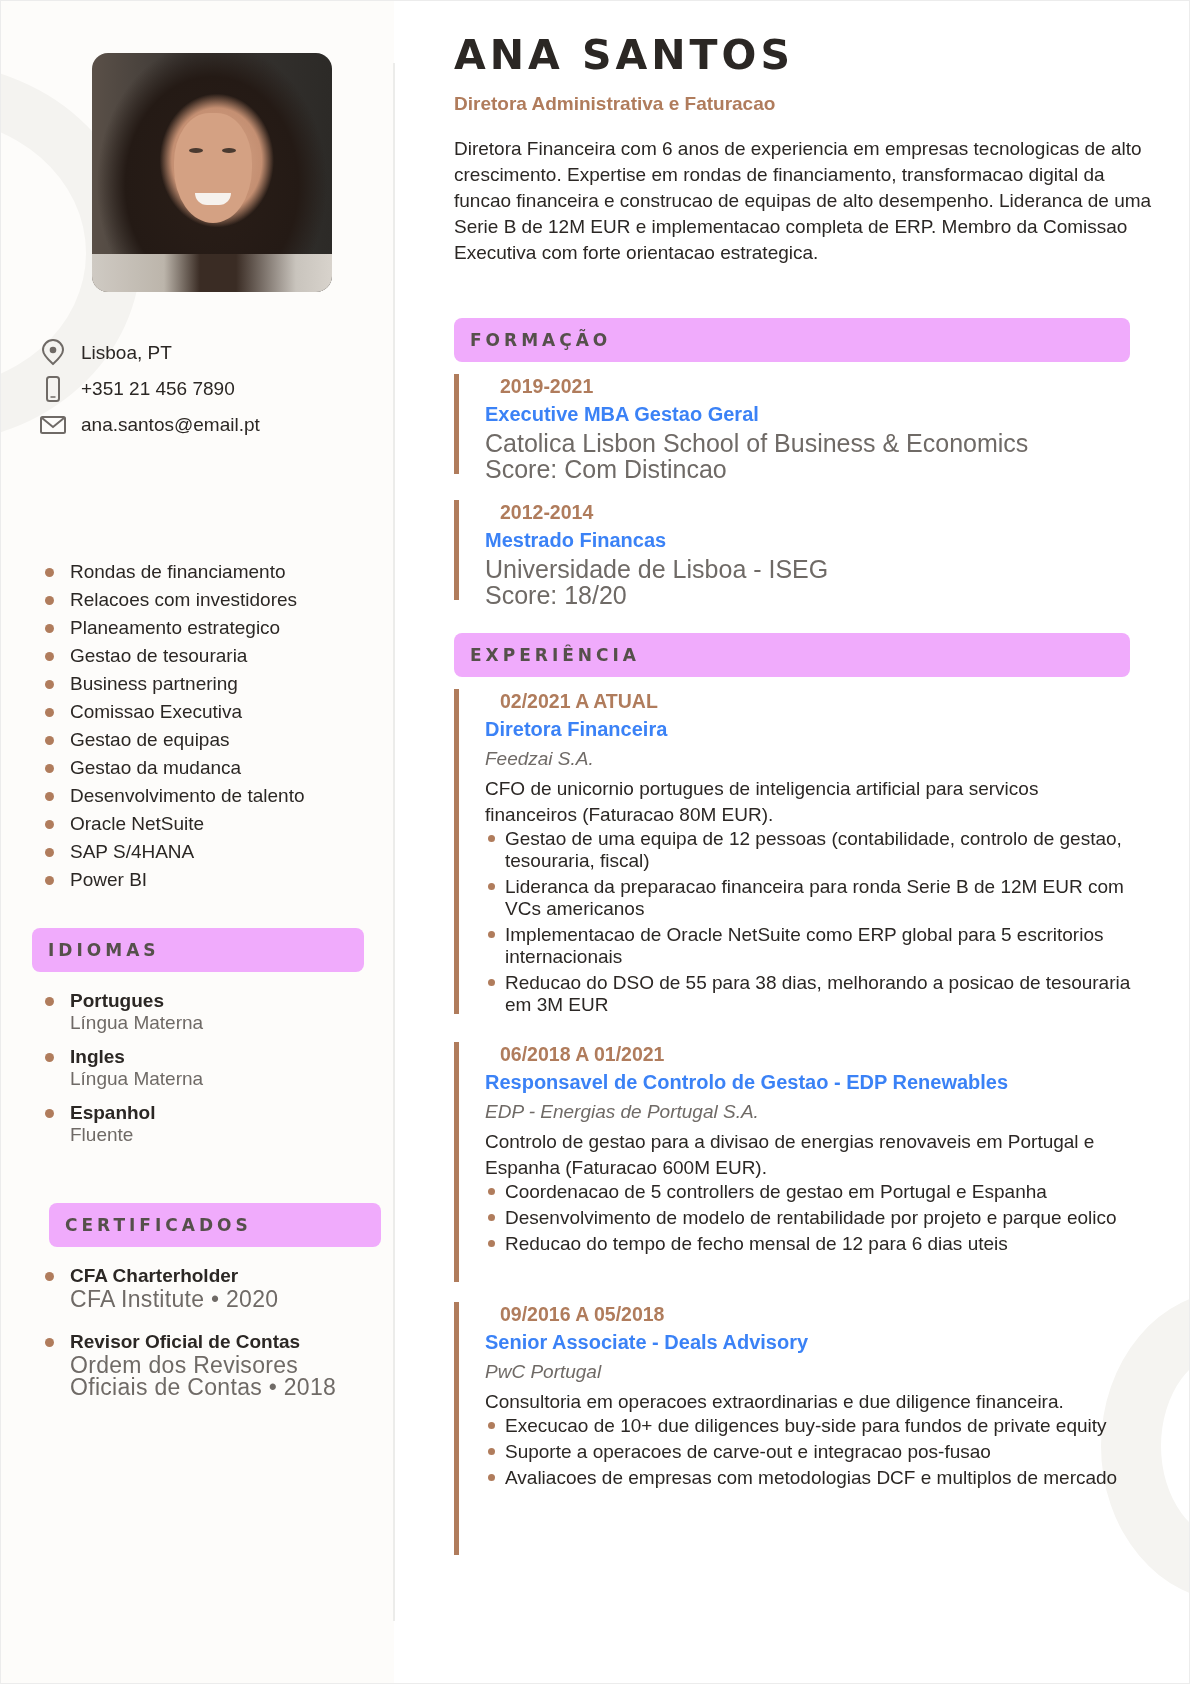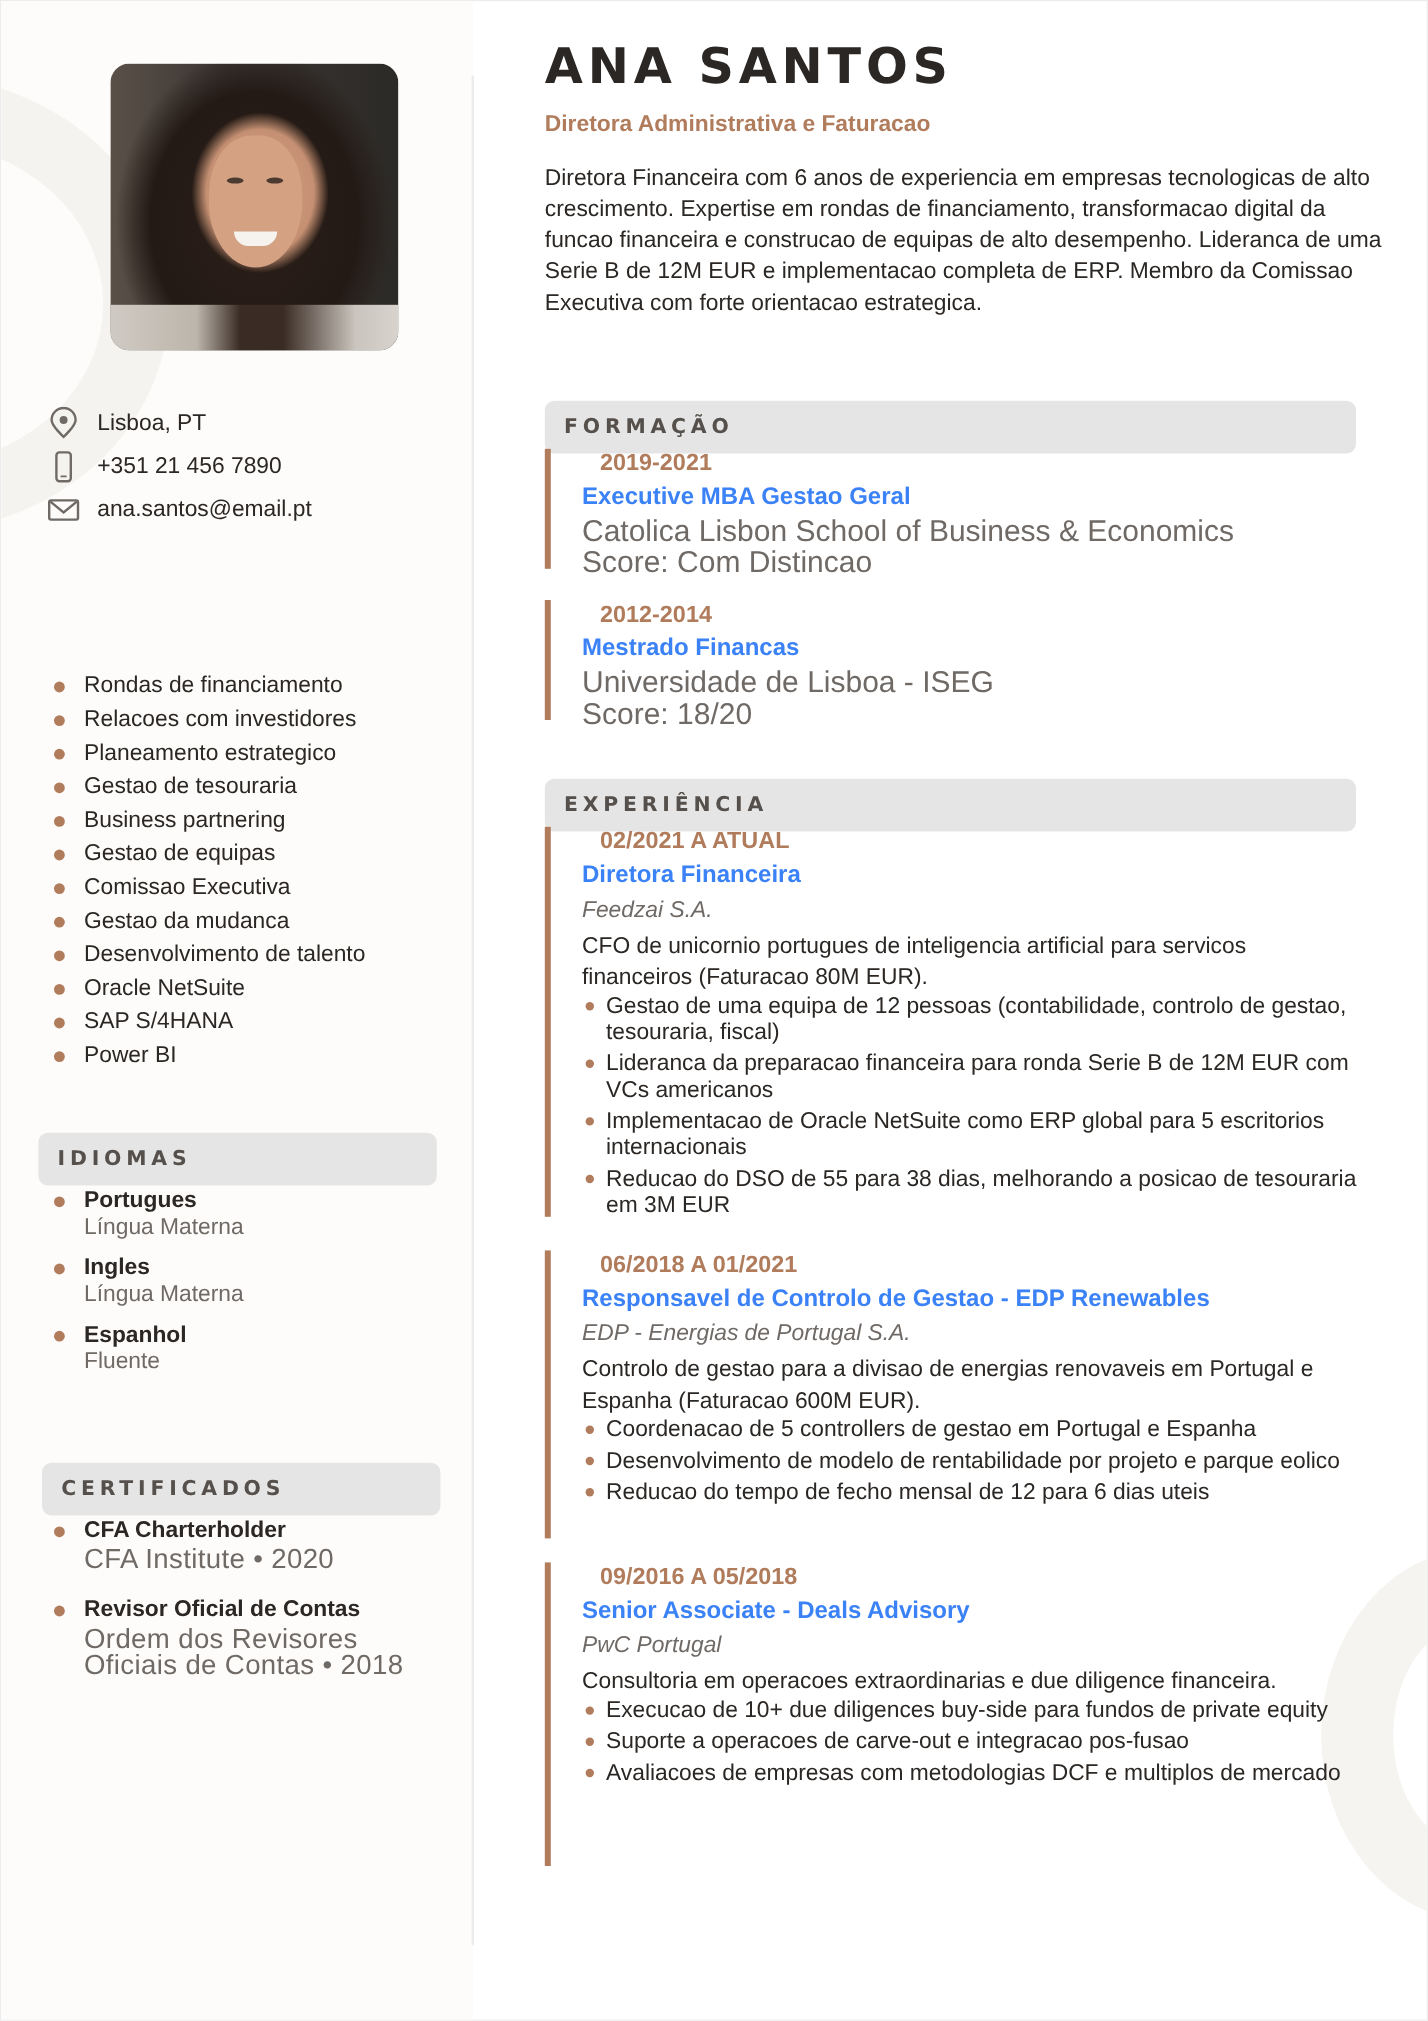--- a/index.html
+++ b/index.html
@@ -20,22 +20,22 @@
                 linear-gradient(90deg, #5a5048 0%, #3a3633 40%, #2c2a27 100%); }
   .photo .sweater { position: absolute; left: 0; bottom: 0; width: 100%; height: 38px;
     background: linear-gradient(90deg, #cfcac3 0%, #bcb5ab 30%, #3a2c24 45%, #3a2c24 60%, #c9c4bd 85%, #d8d3cc 100%); }
   .photo .face { position: absolute; left: 82px; top: 60px; width: 78px; height: 110px; border-radius: 45% 45% 50% 50%; background: #d4a183; }
   .photo .eye { position: absolute; top: 95px; width: 14px; height: 5px; border-radius: 50%; background: #4a3a30; }
   .photo .smile { position: absolute; left: 103px; top: 140px; width: 36px; height: 12px; border-radius: 0 0 18px 18px; background: #f6f2ee; }
 
   .contact { position: absolute; left: 38px; width: 330px; height: 28px; display: flex; align-items: center; font-size: 19px; color: #2b2724; }
   .contact .icon { width: 30px; height: 28px; display: flex; align-items: center; justify-content: flex-start; margin-right: 12px; }
 
-  .section-header { position: absolute; height: 44px; background: #e5e5e5; border-radius: 8px; display: flex; align-items: center; padding-left: 16px;
-    font-family: "DejaVu Sans", sans-serif; font-weight: bold; font-size: 17px; letter-spacing: 4px; color: #55504b; margin-top: 16px; }
+  .section-header { position: absolute; height: 44px; background: #f0abfc; border-radius: 8px; display: flex; align-items: center; padding-left: 16px;
+    font-family: "DejaVu Sans", sans-serif; font-weight: bold; font-size: 17px; letter-spacing: 4px; color: #55504b; }
 
   .skill-list { position: absolute; left: 44px; top: 557px; width: 330px; list-style: none; }
   .skill-list li { height: 28px; display: flex; align-items: center; font-size: 19px; color: #2b2724; }
   .dot { display: inline-block; width: 9px; height: 9px; border-radius: 50%; background: #b07c5c; margin-right: 16px; flex-shrink: 0; }
 
   .lang-item { position: absolute; left: 44px; width: 330px; }
   .lang-item .row { display: flex; align-items: center; font-size: 19px; font-weight: bold; color: #2b2724; height: 22px; }
   .lang-item .sub { font-size: 19px; color: #6f6a66; padding-left: 25px; line-height: 22px; }
 
   .cert-item { position: absolute; left: 44px; width: 330px; }
@@ -118,25 +118,25 @@
       <li>
           <span class="dot"></span>
           <span>Gestao de tesouraria</span>
         </li>
       <li>
           <span class="dot"></span>
           <span>Business partnering</span>
         </li>
       <li>
           <span class="dot"></span>
+          <span>Comissao Executiva</span>
+        </li>
+      <li>
+          <span class="dot"></span>
           <span>Gestao de equipas</span>
-        </li>
-      <li>
-          <span class="dot"></span>
-          <span>Comissao Executiva</span>
         </li>
       <li>
           <span class="dot"></span>
           <span>Gestao da mudanca</span>
         </li>
       <li>
           <span class="dot"></span>
           <span>Desenvolvimento de talento</span>
         </li>
       <li>
@@ -171,21 +171,21 @@
       <div class="sub">Língua Materna</div>
     </div>
     <div class="lang-item" style="top:1101px">
       <div class="row">
           <span class="dot"></span>
           <span>Espanhol</span>
         </div>
       <div class="sub">Fluente</div>
     </div>
 
-    <div class="section-header" style="left:34px; top:1202px; width:332px;align-items:center;">
+    <div class="section-header" style="left:48px; top:1202px; width:332px;align-items:center;">
       <span>CERTIFICADOS</span>
     </div>
     <div class="cert-item" style="top:1263px">
       <div class="row">
           <span class="dot"></span>
           <span>CFA Charterholder</span>
         </div>
       <div class="sub">CFA Institute • 2020</div>
     </div>
     <div class="cert-item" style="top:1329px">

